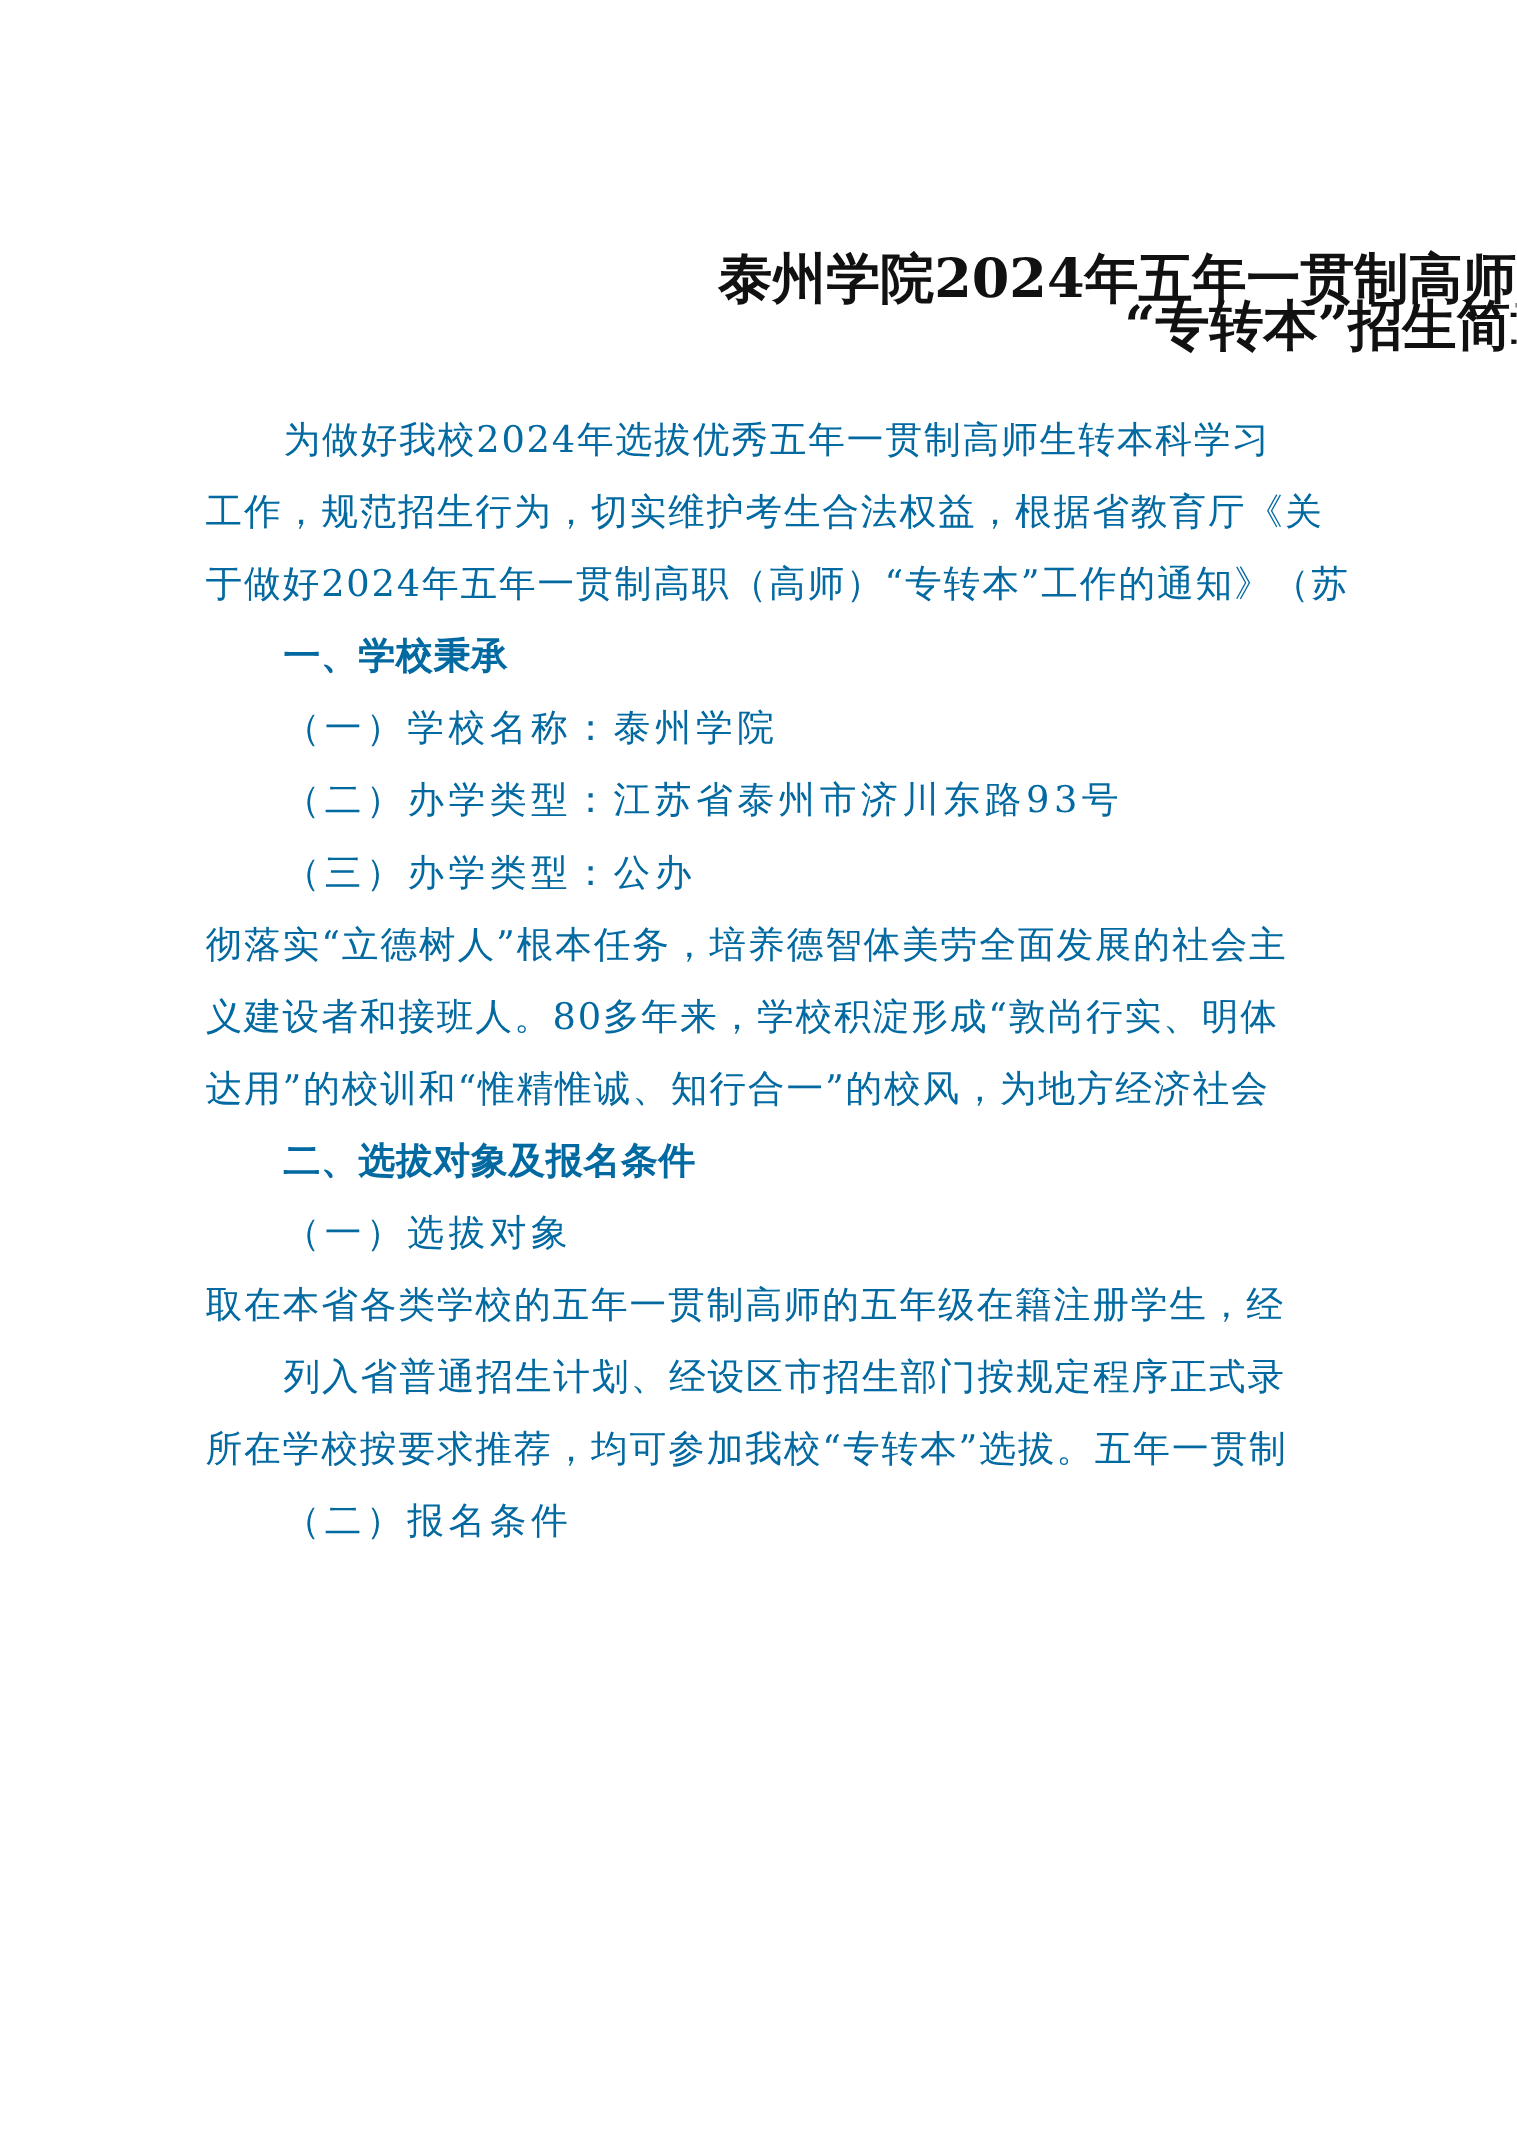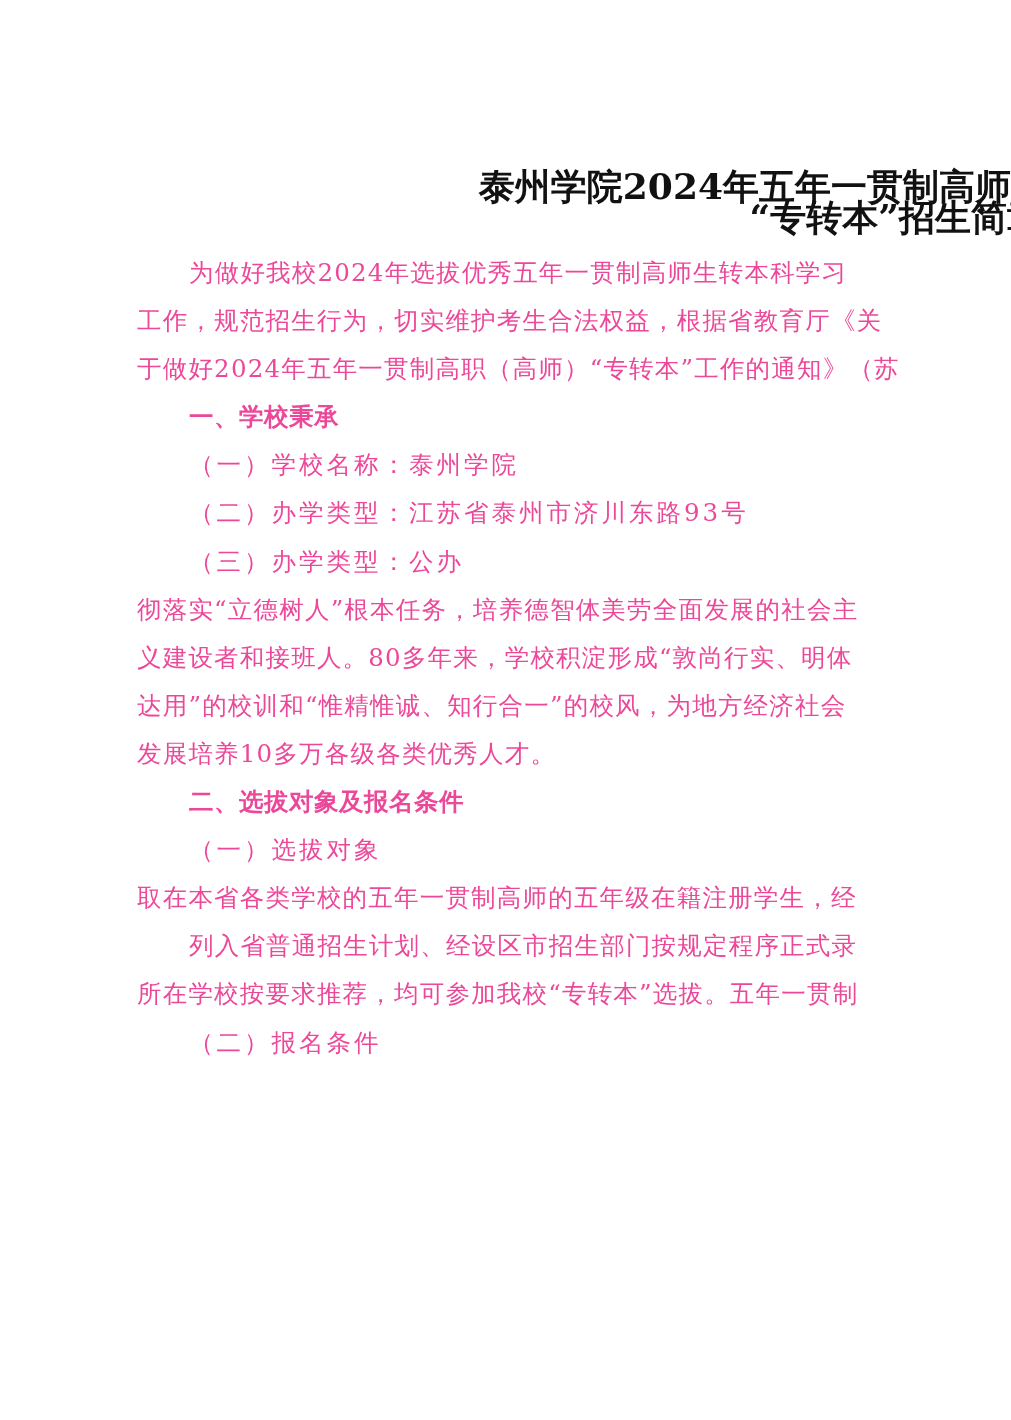--- a/index.html
+++ b/index.html
@@ -33,26 +33,26 @@
     line-height: 46px;
     color: #111111;
     letter-spacing: 0px;
   }
   .title.l1 { top: 163px; }
   .title.l2 { top: 194px; padding-left: 32px; }
 
   .body {
     position: absolute;
     left: 137px;
-    top: 249px;
+    top: 269px;
     width: 752px;
     font-family: "DejaVu Serif", "Liberation Serif", serif;
     font-size: 24.5px;
     line-height: 48.1px;
-    color: #ec4899;
+    color: #0369a1;
   }
   .p {
     margin: 0;
     text-align: justify;
     text-align-last: left;
     letter-spacing: 1.2px;
   }
   .h1 {
     margin: 0;
     padding-left: 52px;
@@ -87,21 +87,20 @@
     <div class="h1">一、学校秉承</div>
 
     <div class="sub">（一）学校名称：泰州学院</div>
     <div class="sub">（二）办学类型：江苏省泰州市济川东路93号</div>
     <div class="sub">（三）办学类型：公办</div>
 
     <div class="p">
       <span class="line">彻落实“立德树人”根本任务，培养德智体美劳全面发展的社会主</span>
       <span class="line">义建设者和接班人。80多年来，学校积淀形成“敦尚行实、明体</span>
       <span class="line">达用”的校训和“惟精惟诚、知行合一”的校风，为地方经济社会</span>
-      <span class="line">发展培养10多万各级各类优秀人才。</span>
     </div>
 
     <div class="h1">二、选拔对象及报名条件</div>
 
     <div class="sub">（一）选拔对象</div>
 
     <div class="p">
       <span class="line">取在本省各类学校的五年一贯制高师的五年级在籍注册学生，经</span>
       <span class="line" style="padding-left:52px">列入省普通招生计划、经设区市招生部门按规定程序正式录</span>
       <span class="line">所在学校按要求推荐，均可参加我校“专转本”选拔。五年一贯制</span>

